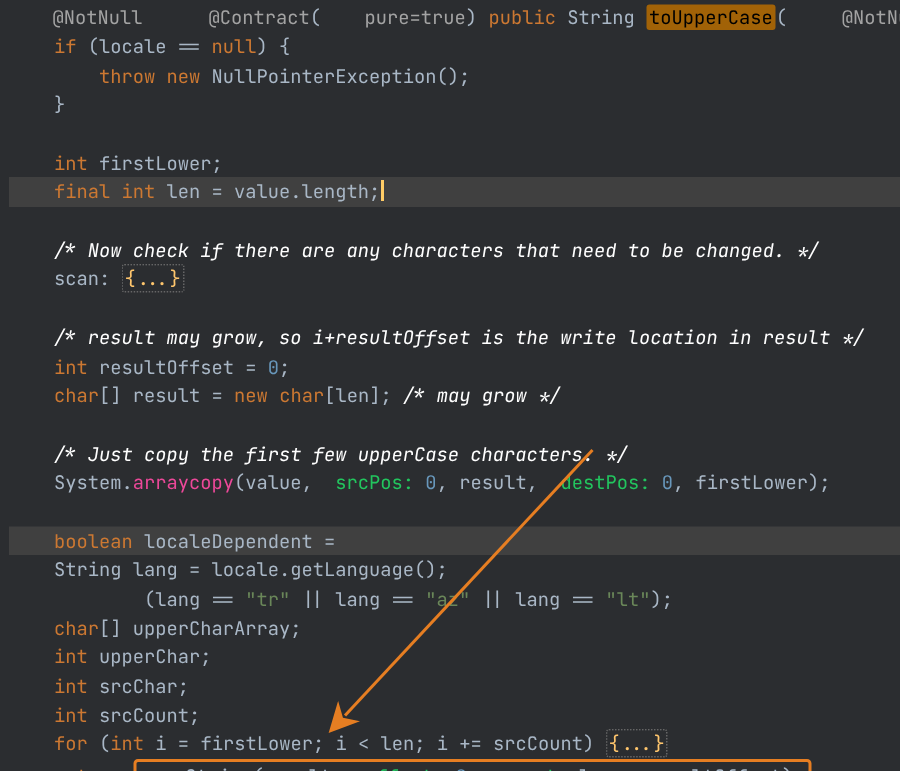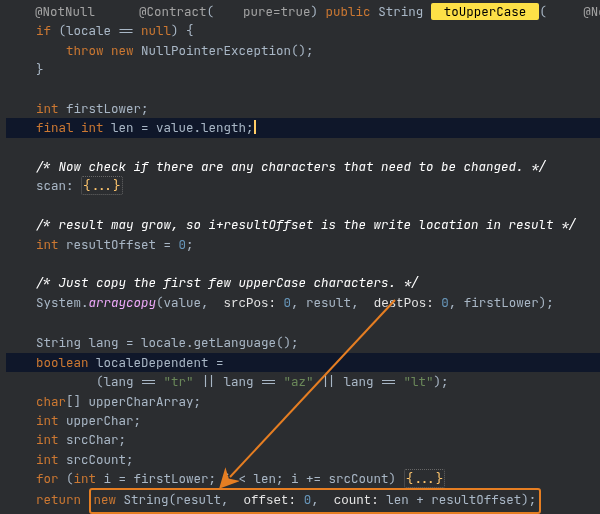--- a/index.html
+++ b/index.html
@@ -5,29 +5,29 @@
   html,body{margin:0;padding:0;background:#2b2d30;color:#a9b7c6;
     font-family:"JetBrains Mono","Consolas","Menlo",monospace;
     font-size:12.5px;line-height:1.55;width:600px;height:514px;
     overflow:hidden;}
   .editor{padding:2px 0 0 6px;}
   .line{white-space:pre;}
   .kw{color:#cc7832;}
   .meta{color:#a3a3a3;margin-left:29px;}      
   .str{color:#6a8759;}
   .num{color:#6897bb;}
-  .fn{color:#f0abfc;font-style:italic;}
+  .fn{color:#ec4899;}
   .cmt{color:#ffffff;font-style:italic;}
-  .param{color:#e5e5e5;font-family:Liberation Mono, monospace;}     
+  .param{color:#22c55e;}     
   .txt{color:#a9b7c6;}
   .under{}
-  .hlMethod{background:#fde047;color:#000;border-radius:2px;padding:0 13px;}
+  .hlMethod{background:#a16207;color:#000;border-radius:2px;padding:0 2px;}
   .caret{border-left:2px solid #ffcc66;display:inline-block;height:14px;
     vertical-align:-2px;}
-  .sel{background:#0f172a;}
+  .sel{background:#404040;}
   .fold{color:#ffc66d;}
   .fold-outer{border:1px dotted #666;border-radius:2px;padding:0 1px;}
   .boxReturn{border:2px solid #e67e22;border-radius:3px;
     padding:0 3px;display:inline-block;}
   
   #arrow{position:absolute;left:0;top:0;pointer-events:none;}
 </style>
 </head>
 <body>
 
@@ -47,28 +47,29 @@
 <div class="line sel">    <span class="kw">final </span><span class="kw">int </span><span class="txt">len = value.length;</span><span class="caret"></span></div>
 
 <div class="line"> </div>
 <div class="line">    <span class="cmt">/* Now check if there are any characters that need to be changed. */</span></div>
 <div class="line">    <span class="txt">scan: </span><span class="fold-outer"><span class="fold">{...}</span></span></div>
 
 <div class="line"> </div>
 <div class="line">    <span class="cmt">/* result may grow, so i+resultOffset is the write location in result */</span></div>
 <div class="line">    <span class="kw">int </span><span class="under">resultOffset</span><span class="txt"> = </span><span class="num">0</span><span class="txt">;</span></div>
 
+<div class="line">    <span class="kw">char</span><span class="txt">[] </span><span class="under">result</span><span class="txt"> = </span><span class="kw">new </span><span class="kw">char</span><span class="txt">[len];</span><span class="cmt"> /* may grow */</span></div>
 
 <div class="line"> </div>
 <div class="line">    <span class="cmt">/* Just copy the first few upperCase characters. */</span></div>
 <div class="line">    <span class="txt">System.</span><span class="fn">arraycopy</span><span class="txt">(value, </span><span class="param"> srcPos: </span><span class="num">0</span><span class="txt">, </span><span class="under">result</span><span class="txt">, </span><span class="param"> destPos: </span><span class="num">0</span><span class="txt">, </span><span class="under">firstLower</span><span class="txt">);</span></div>
 
 <div class="line"> </div>
+<div class="line sel">    <span class="kw">boolean </span><span class="txt">localeDependent =</span></div>
 <div class="line">    <span class="txt">String </span><span class="txt">lang = locale.getLanguage();</span></div>
-<div class="line sel">    <span class="kw">boolean </span><span class="txt">localeDependent =</span></div>
 <div class="line">            <span class="txt">(lang == </span><span class="str">"tr"</span><span class="txt"> || lang == </span><span class="str">"az"</span><span class="txt"> || lang == </span><span class="str">"lt"</span><span class="txt">);</span></div>
 
 <div class="line">    <span class="kw">char</span><span class="txt">[] upperCharArray;</span></div>
 <div class="line">    <span class="kw">int </span><span class="txt">upperChar;</span></div>
 <div class="line">    <span class="kw">int </span><span class="under">srcChar</span><span class="txt">;</span></div>
 <div class="line">    <span class="kw">int </span><span class="txt">srcCount;</span></div>
 
 <div class="line">    <span class="kw">for </span><span class="txt">(</span><span class="kw">int </span><span class="under">i</span><span class="txt"> = </span><span class="under">firstLower</span><span class="txt">; i &lt; len; i += srcCount) </span><span class="fold-outer"><span class="fold">{...}</span></span></div>
 
 <div class="line">    <span class="kw">return </span><span class="boxReturn"><span class="kw">new </span><span class="txt">String</span><span class="txt">(</span><span class="under">result</span><span class="txt">, </span><span class="param"> offset: </span><span class="num">0</span><span class="txt">, </span><span class="param"> count: </span><span class="txt">len + </span><span class="under">resultOffset</span><span class="txt">);</span></span></div>

